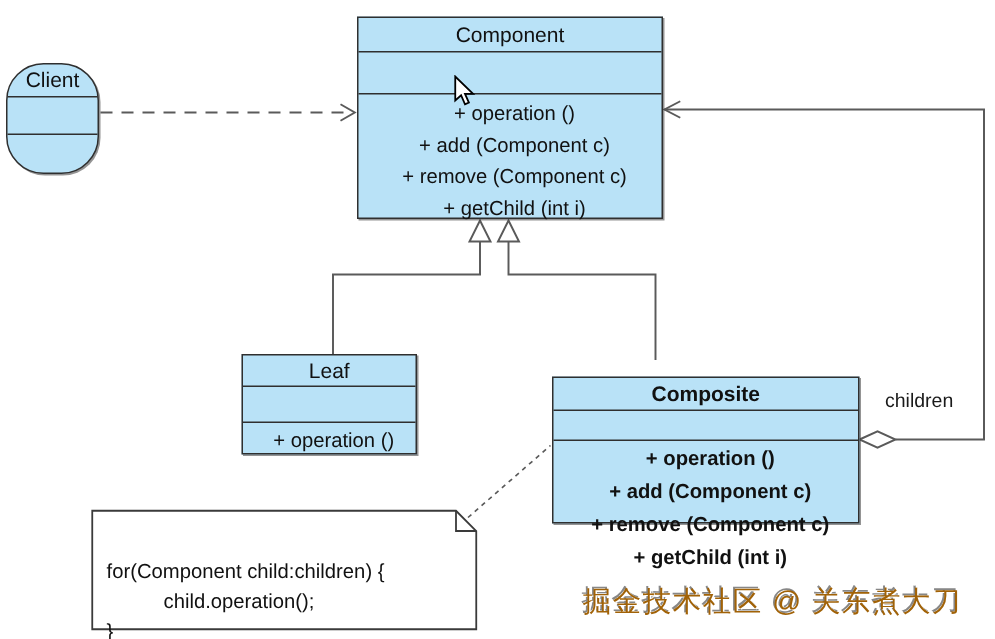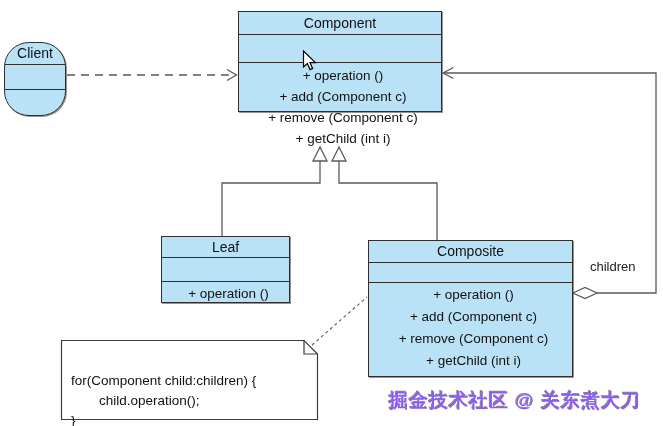--- a/index.html
+++ b/index.html
@@ -45,62 +45,62 @@
     height: 21px;
     line-height: 21px;
     padding-left: 6px;
     white-space: nowrap;
     overflow: hidden;
     text-align: center;
   }
   #client-box   { left: 4px;   top: 42px;  width: 62px;  height: 74px; border-radius: 25px; }
   #client-box .uml-title { height: 22px; line-height: 21px; }
   #client-attrs { height: 25px; }
-  #component-box { left: 238px; top: 11px;  width: 204px; height: 101px; }
+  #component-box { left: 238px; top: 11px;  width: 204px; height: 135px; }
   #component-box .uml-title { height: 23px; line-height: 22px; }
   #component-attrs { height: 28px; }
-  #leaf-box     { left: 161px; top: 236px; width: 129px; height: 67px; }
+  #leaf-box     { left: 161px; top: 236px; width: 117px; height: 67px; }
   #leaf-box .uml-title { height: 21px; line-height: 20px; }
   #leaf-attrs   { height: 24px; }
   #leaf-box .uml-method-row { height: 20px; line-height: 20px; }
-  #composite-box { left: 368px; top: 240px; width: 205px; height: 137px; }
+  #composite-box { left: 368px; top: 251px; width: 205px; height: 98px; font-weight: bold; }
   #composite-box .uml-title { height: 22px; line-height: 21px; }
   #composite-attrs { height: 20px; }
   #composite-box .uml-methods { padding-top: 1px; }
   #composite-box .uml-method-row { height: 22px; line-height: 22px; }
   #note-text {
     position: absolute;
     left: 61px; top: 360px;
     width: 257px; height: 80px;
     z-index: 2;
     box-sizing: border-box;
     padding: 11px 8px 0 10px;
     font-size: 13.5px;
     line-height: 20px;
     color: #111111;
     white-space: nowrap;
   }
-  .note-line-indent { margin-left: 28px; }
+  .note-line-indent { margin-left: 38px; }
   #children-label {
     position: absolute;
     left: 590px; top: 259px;
     font-size: 13px;
     color: #1a1a1a;
     z-index: 2;
     white-space: nowrap;
   }
   #watermark {
     position: absolute;
     left: 370px; top: 388px;
     width: 290px;
     text-align: center;
     font-size: 19px;
-    font-weight: 700;
+    font-weight: 400;
     letter-spacing: 1px;
-    color: #8b5cf6;
+    color: #a16207;
     text-shadow: 1px 1px 0 #ffffff, -1px -1px 0 #878787;
     z-index: 2;
     white-space: nowrap;
   }
   #cursor {
     position: absolute;
     left: 302px; top: 50px;
     z-index: 5;
   }
 </style>

